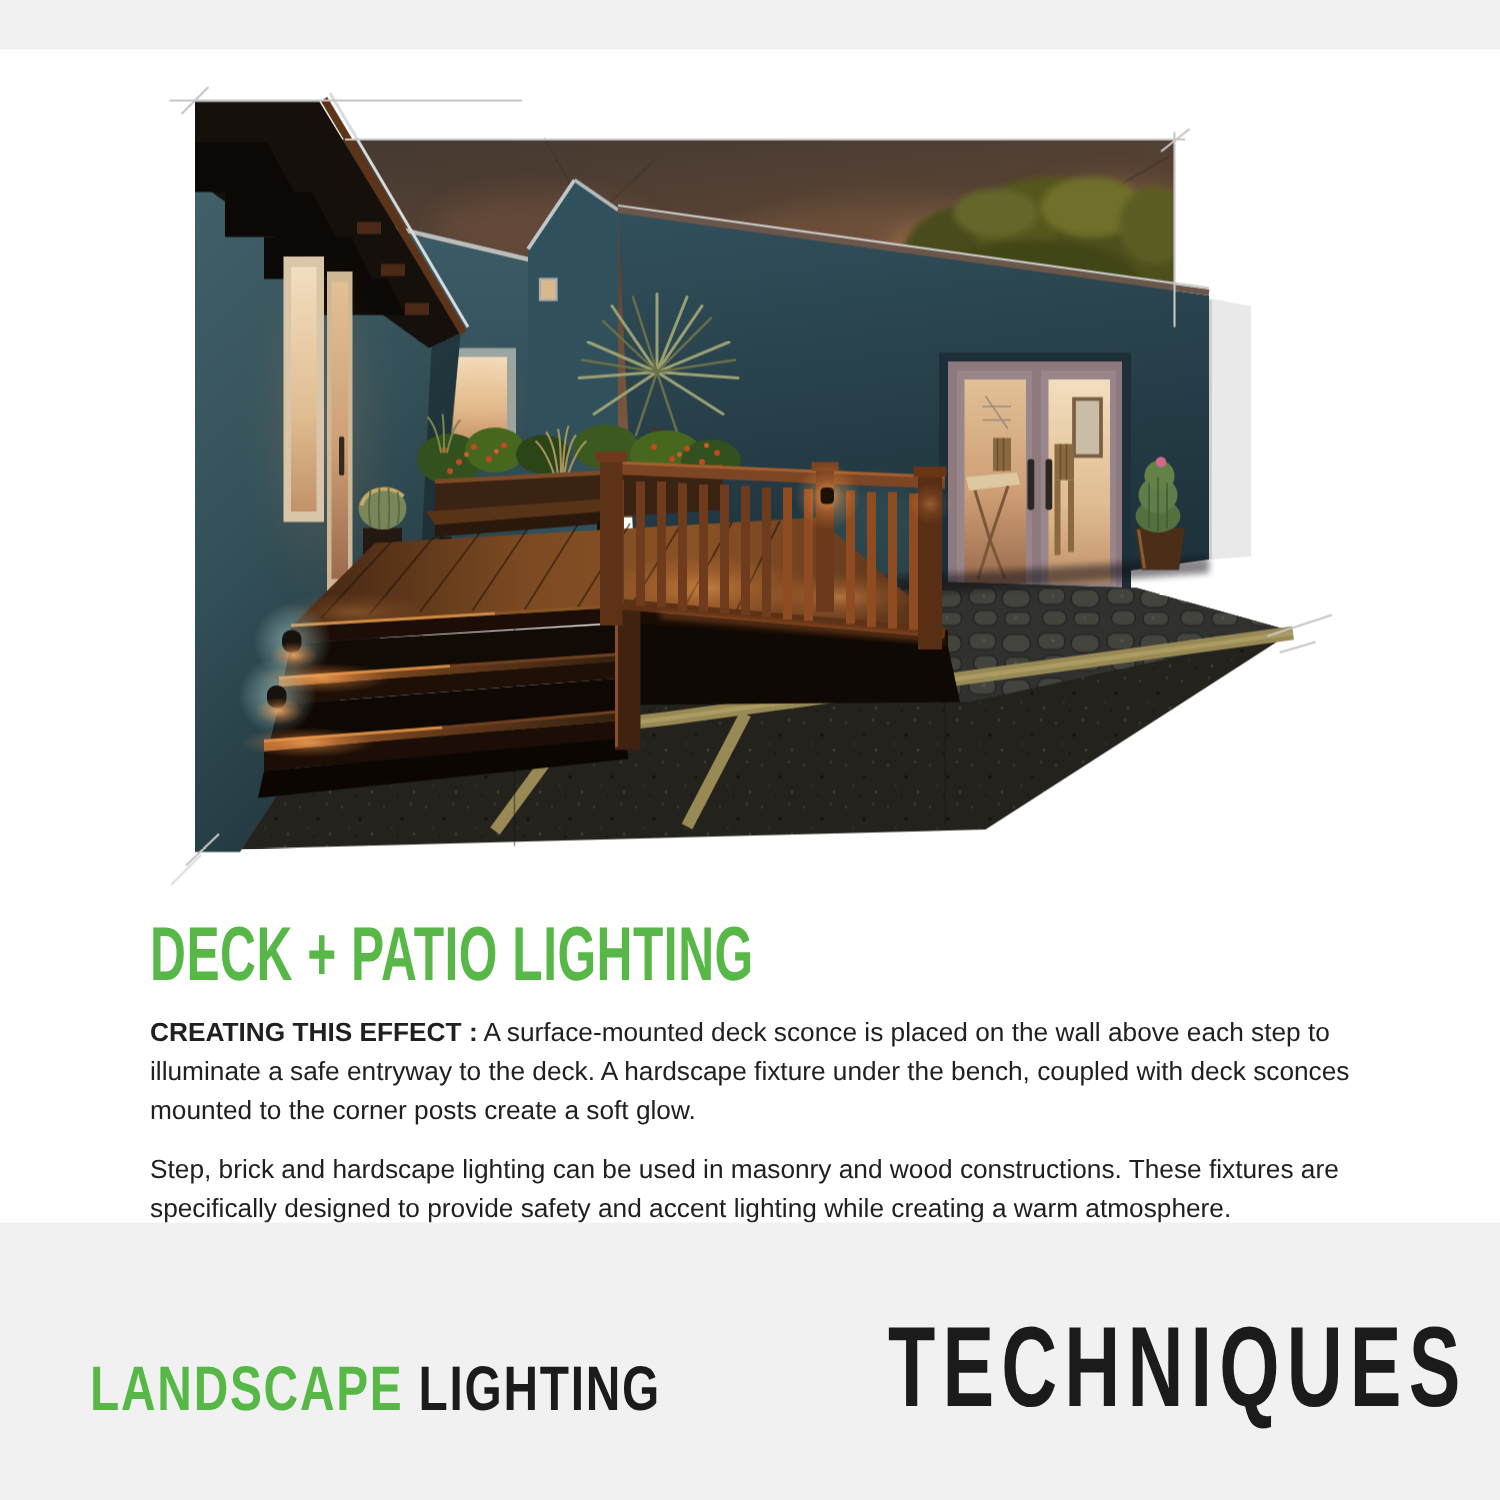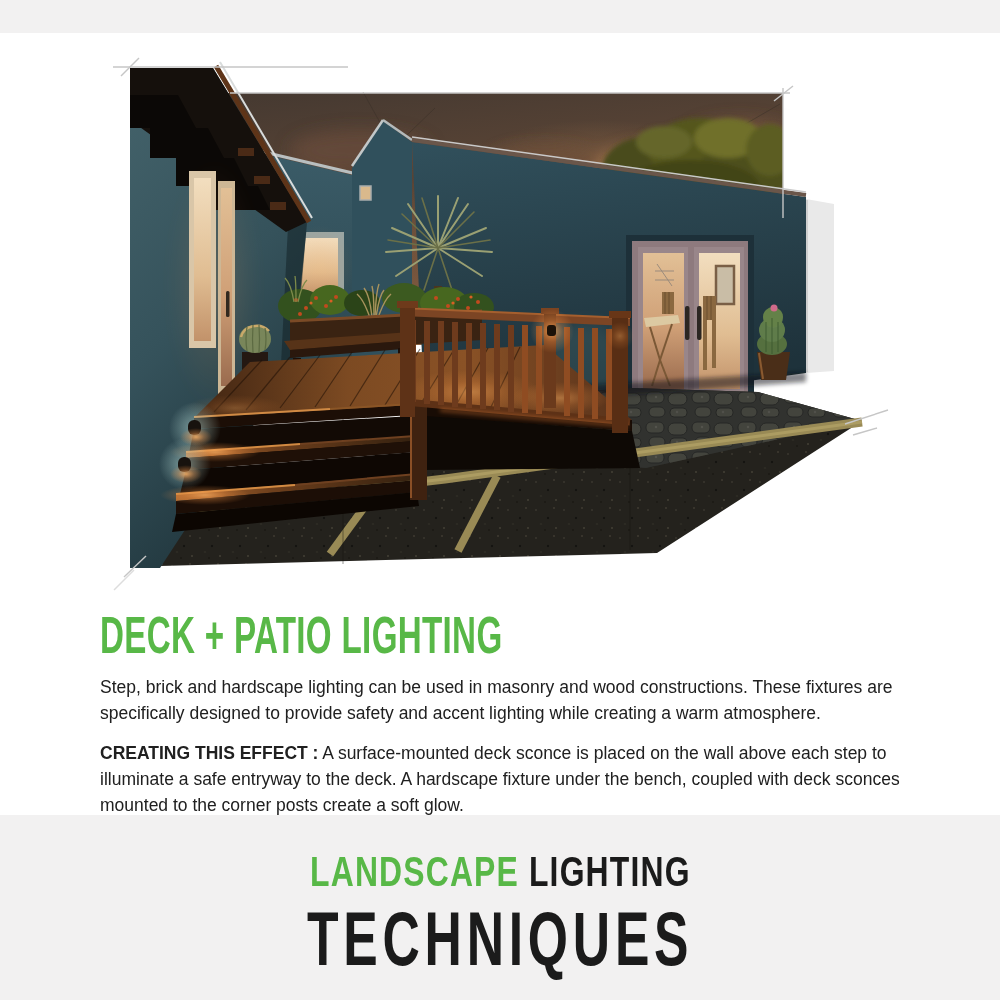--- a/index.html
+++ b/index.html
@@ -37,21 +37,21 @@
     color:var(--text-dark);
     font-size:17.5px;line-height:26px;
     margin:0;
   }
   .para.p1{margin-top:13px;}
   .para.p2{margin-top:14px;}
   .effect-label{font-weight:bold;}
   .footer{
     position:absolute;left:0;top:815px;width:1000px;height:185px;
     background:var(--band-gray);
-    display:flex;flex-direction:column;align-items:center;justify-content:flex-start;
+    display:flex;flex-direction:row;align-items:center;justify-content:flex-start;
   }
   .footer-line1{
     margin-top:36px;
     font-size:42px;font-weight:bold;line-height:1;letter-spacing:1.5px;
     display:inline-block;transform:scaleX(0.76);transform-origin:center top;
     white-space:nowrap;
   }
   .footer-line1 .green{color:var(--accent-green);}
   .footer-line1 .dark{color:var(--footer-dark);}
   .footer-line2{
@@ -508,22 +508,22 @@
     <line x1="845" y1="424" x2="888" y2="410"></line>
     <line x1="853" y1="435" x2="877" y2="428"></line>
     <line x1="124" y1="577" x2="146" y2="556"></line>
     <line x1="114" y1="590" x2="134" y2="570" opacity="0.6"></line>
   </g>
 </svg>
 </div>
 
 <div class="text-section">
   <h1 class="section-title">DECK + PATIO LIGHTING</h1>
+  <p class="para p2"><span class="effect-label">CREATING THIS EFFECT :</span><span> A surface-mounted deck sconce is placed on the wall above each step to illuminate a safe entryway to the deck. A hardscape fixture under the bench, coupled with deck sconces mounted to the corner posts create a soft glow.</span></p>
   <p class="para p1">Step, brick and hardscape lighting can be used in masonry and wood constructions. These fixtures are specifically designed to provide safety and accent lighting while creating a warm atmosphere.</p>
-  <p class="para p2"><span class="effect-label">CREATING THIS EFFECT :</span><span> A surface-mounted deck sconce is placed on the wall above each step to illuminate a safe entryway to the deck. A hardscape fixture under the bench, coupled with deck sconces mounted to the corner posts create a soft glow.</span></p>
 </div>
 
 <div class="footer">
   <div class="footer-line1">
     <span class="green">LANDSCAPE</span>
     <span class="dark">LIGHTING</span>
   </div>
   <div class="footer-line2">TECHNIQUES</div>
 </div>
 

